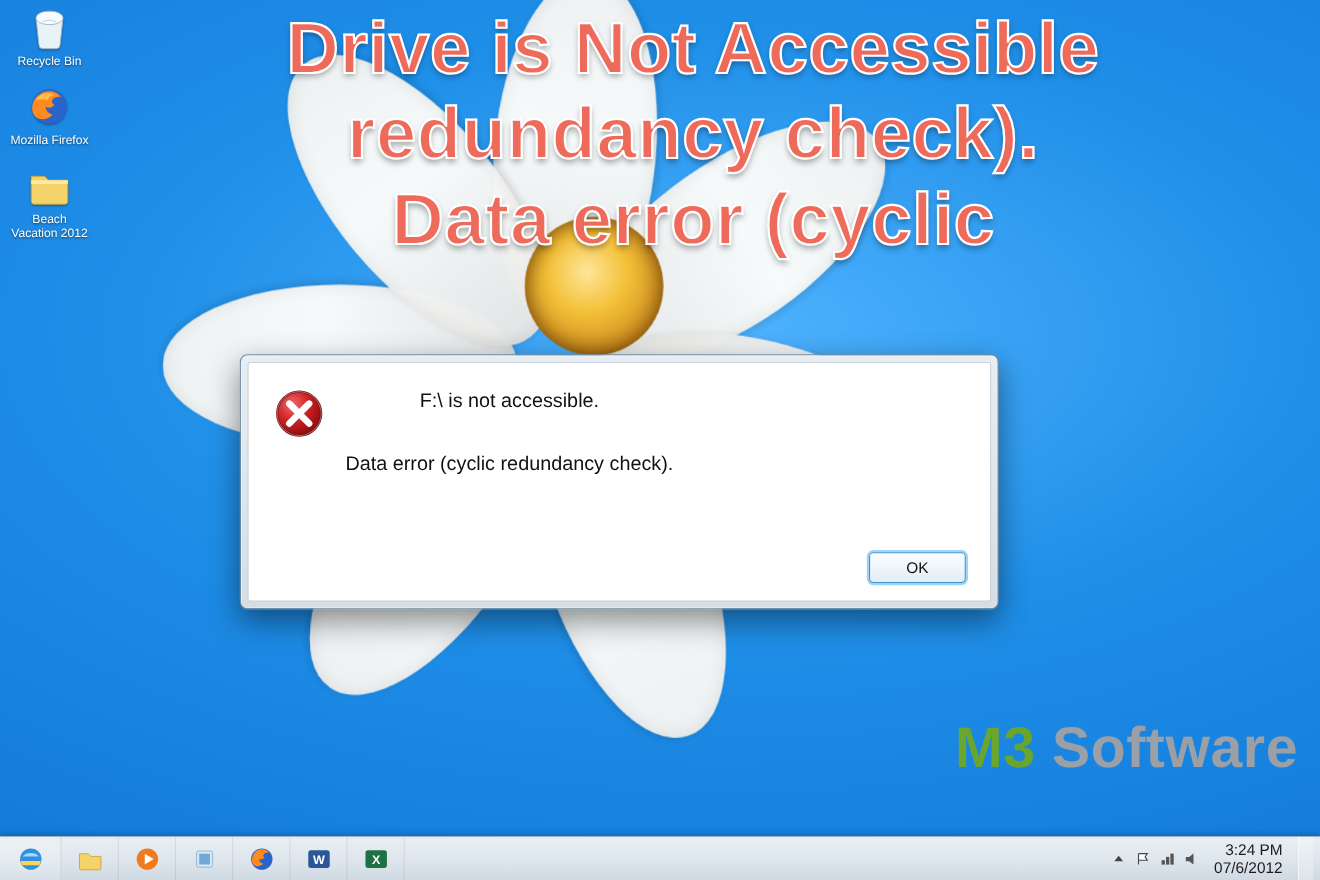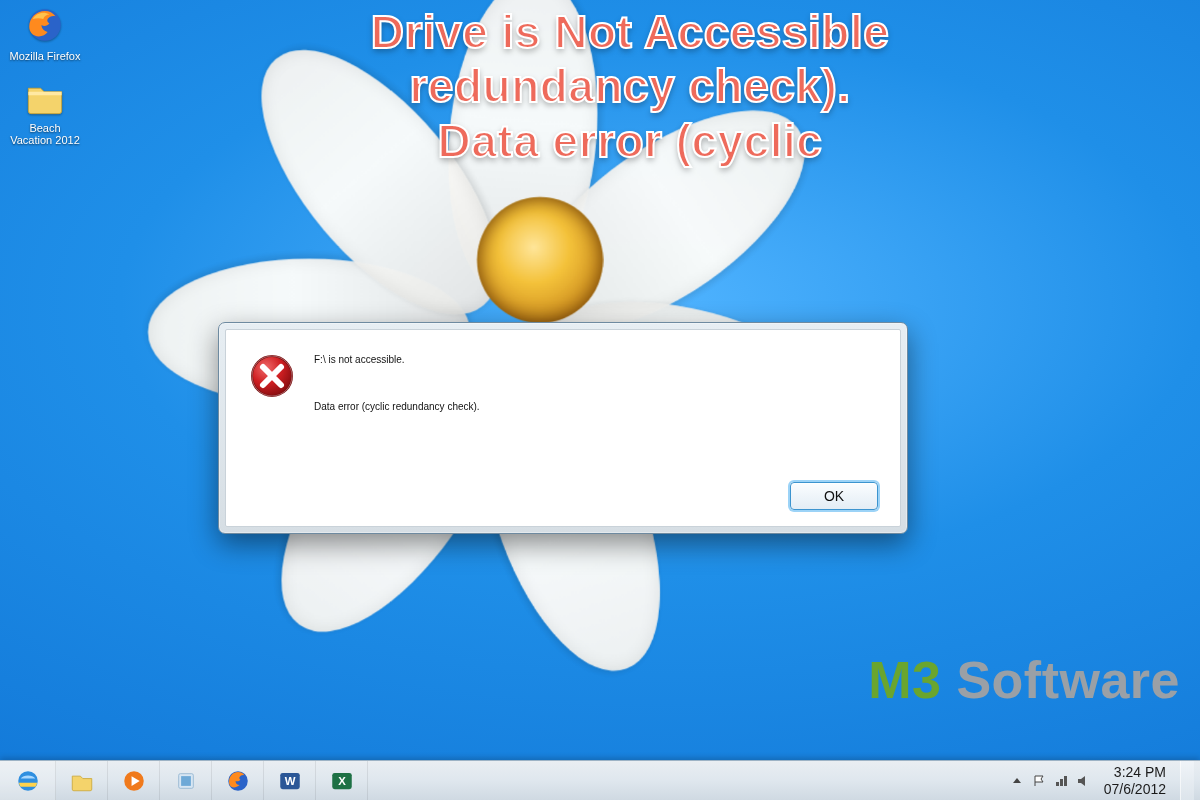--- a/index.html
+++ b/index.html
@@ -35,21 +35,21 @@
 
   
   .desktop-icons { position: absolute; top: 4px; left: 8px; width: 80px; }
   .di { width: 74px; text-align: center; color: #fff; font-size: 11px; margin-bottom: 14px; cursor: default; text-shadow: 0 1px 2px rgba(0,0,0,.6); user-select: none; }
   .di svg { display: block; margin: 0 auto 4px; width: 42px; height: 42px; filter: drop-shadow(0 1px 1px rgba(0,0,0,.35)); }
 
   
   .headline {
     position: absolute; top: 5px; left: 80px; right: 20px;
     text-align: center; font-weight: 700;
-    font-size: 46px; line-height: 1.18;
+    font-size: 66px; line-height: 1.18;
     color: #ee6a5b;
     -webkit-text-stroke: 2px #ffffff;
     text-shadow: 0 3px 6px rgba(0,0,0,.35);
     letter-spacing: .5px;
     font-family: Arial, "Segoe UI", sans-serif;
   }
 
   
   .dialog {
     position: absolute; left: 218px; top: 322px; width: 690px;
@@ -69,21 +69,21 @@
     display:flex; align-items:center; justify-content:center;
     color:#fff; font-weight: 700; font-family: Arial;
     box-shadow: 0 1px 2px rgba(0,0,0,.35), inset 0 1px 0 rgba(255,255,255,.4);
   }
   .closebtn .x { font-size: 15px; line-height: 1; transform: translateY(-1px);}
   .dlg-inner {
     background: #fff; border: 1px solid #c9d2d9; border-radius: 2px; padding: 22px 22px 16px 22px;
   }
   .msgrow { display: flex; gap: 18px; }
   .erricon svg { width: 48px; height: 48px; }
-  .msgs { padding-top: 2px; font-size: 10px; color: #111; }
+  .msgs { padding-top: 2px; font-size: 18px; color: #111; text-align: center; }
   .msgs .line2 { margin-top: 36px; }
   .btnrow { display:flex; justify-content:flex-end; margin-top: 70px; }
   .okbtn {
     width: 88px; height: 28px; font-size: 14px; color:#111;
     background: linear-gradient(#fbfdff, #e3edf5);
     border: 1px solid #3c94cf; border-radius: 4px;
     box-shadow: 0 0 0 2px #9cd3f7, inset 0 1px 0 #fff;
   }
 
   
@@ -124,20 +124,28 @@
     <div class="petal" style="transform: rotate(-35deg);"></div>
     <div class="petal" style="transform: rotate(15deg);"></div>
     <div class="petal" style="transform: rotate(70deg);"></div>
     <div class="petal" style="transform: rotate(125deg);"></div>
     <div class="petal" style="transform: rotate(180deg);"></div>
     <div class="petal" style="transform: rotate(230deg);"></div>
     <div class="center"></div>
   </div>
 
   <div class="desktop-icons">
+    <div class="di">
+      <svg viewBox="0 0 48 48">
+        <path d="M10 14h28l-3 28a4 4 0 0 1-4 4H17a4 4 0 0 1-4-4z" fill="#e9f2f7" stroke="#9db6c7"></path>
+        <path d="M10 14c0-4 6-7 14-7s14 3 14 7-6 7-14 7-14-3-14-7z" fill="#f7fbfd" stroke="#9db6c7"></path>
+        <path d="M17 18c3-2 11-2 14 0" stroke="#b9cedb" fill="none"></path>
+      </svg>
+      <span>Recycle Bin</span>
+    </div>
     <div class="di">
       <svg viewBox="0 0 48 48">
         <circle cx="24" cy="24" r="18" fill="#2a63c9"></circle>
         <path d="M6 26c0-10 8-18 18-18 5 0 9 2 12 6-3-1-7 0-9 3-1 2 0 4 2 5-2 3-6 4-9 2 0 4 3 7 7 8-2 3-6 5-10 5-7 0-11-5-11-11z" fill="#ff8a1e"></path>
         <path d="M10 17c4-7 13-9 19-5-3 0-6 2-7 5-3-1-8-1-12 0z" fill="#ffc24d"></path>
       </svg>
       <span>Mozilla Firefox</span>
     </div>
     <div class="di">
       <svg viewBox="0 0 48 48">

